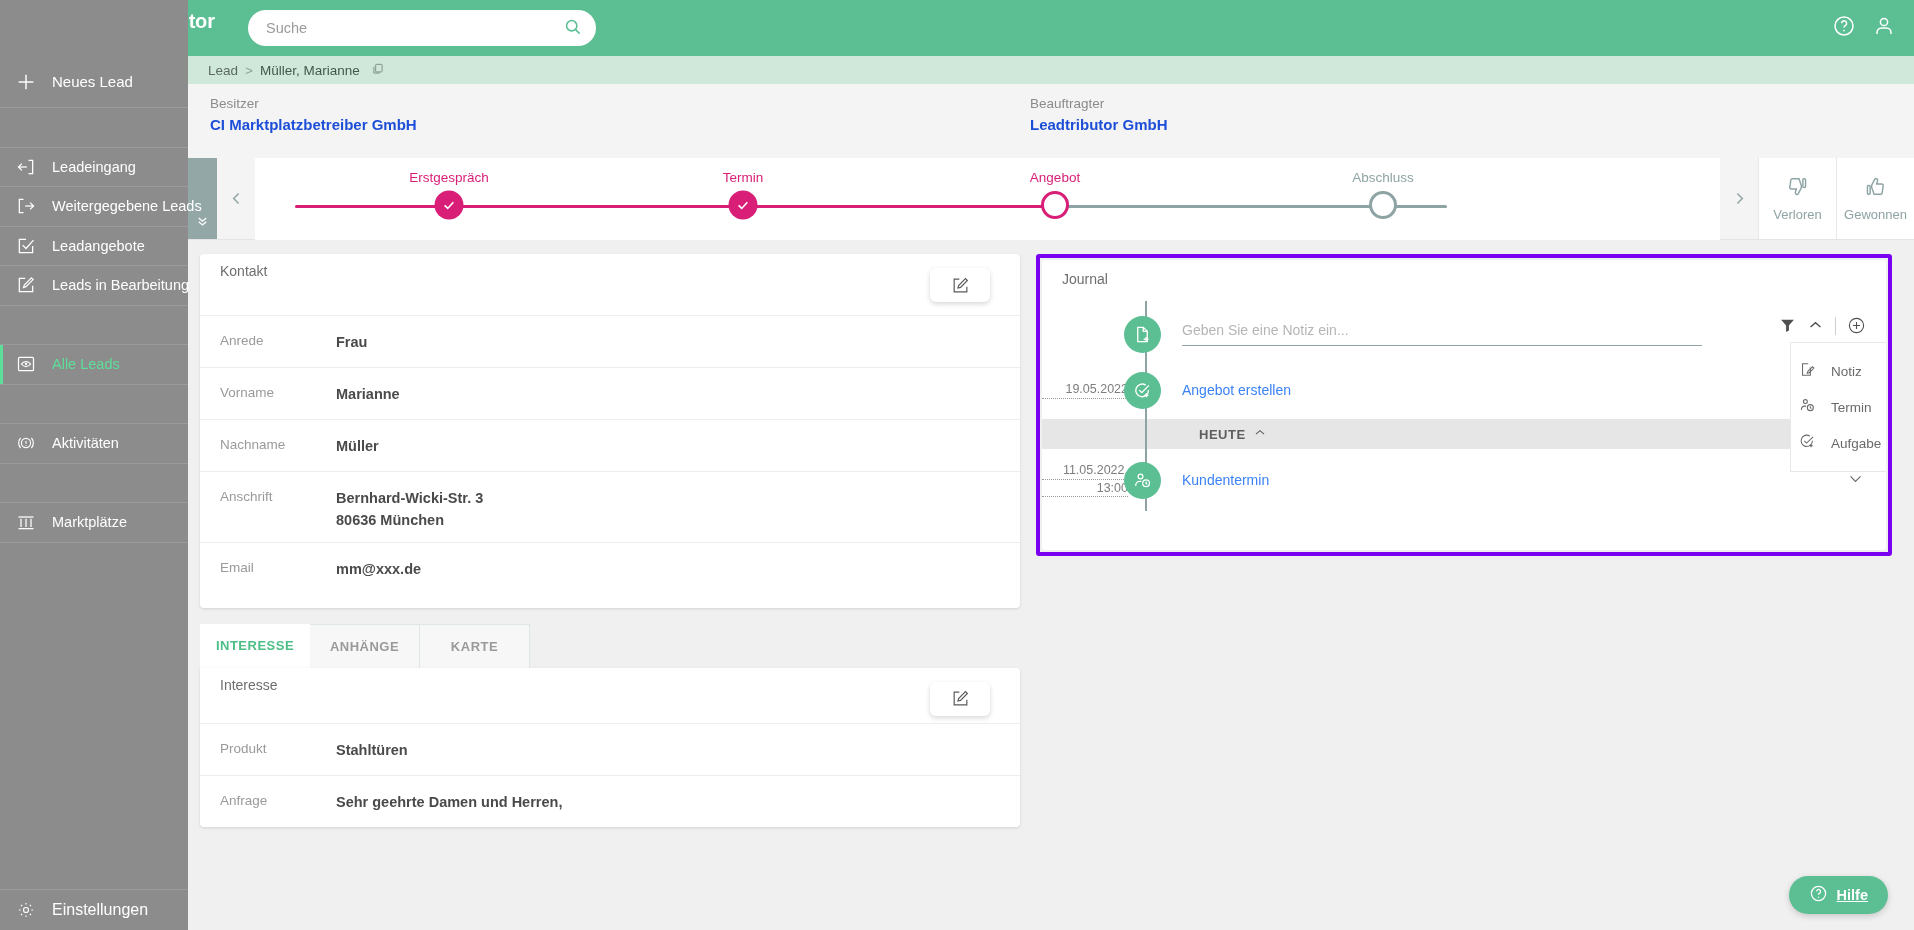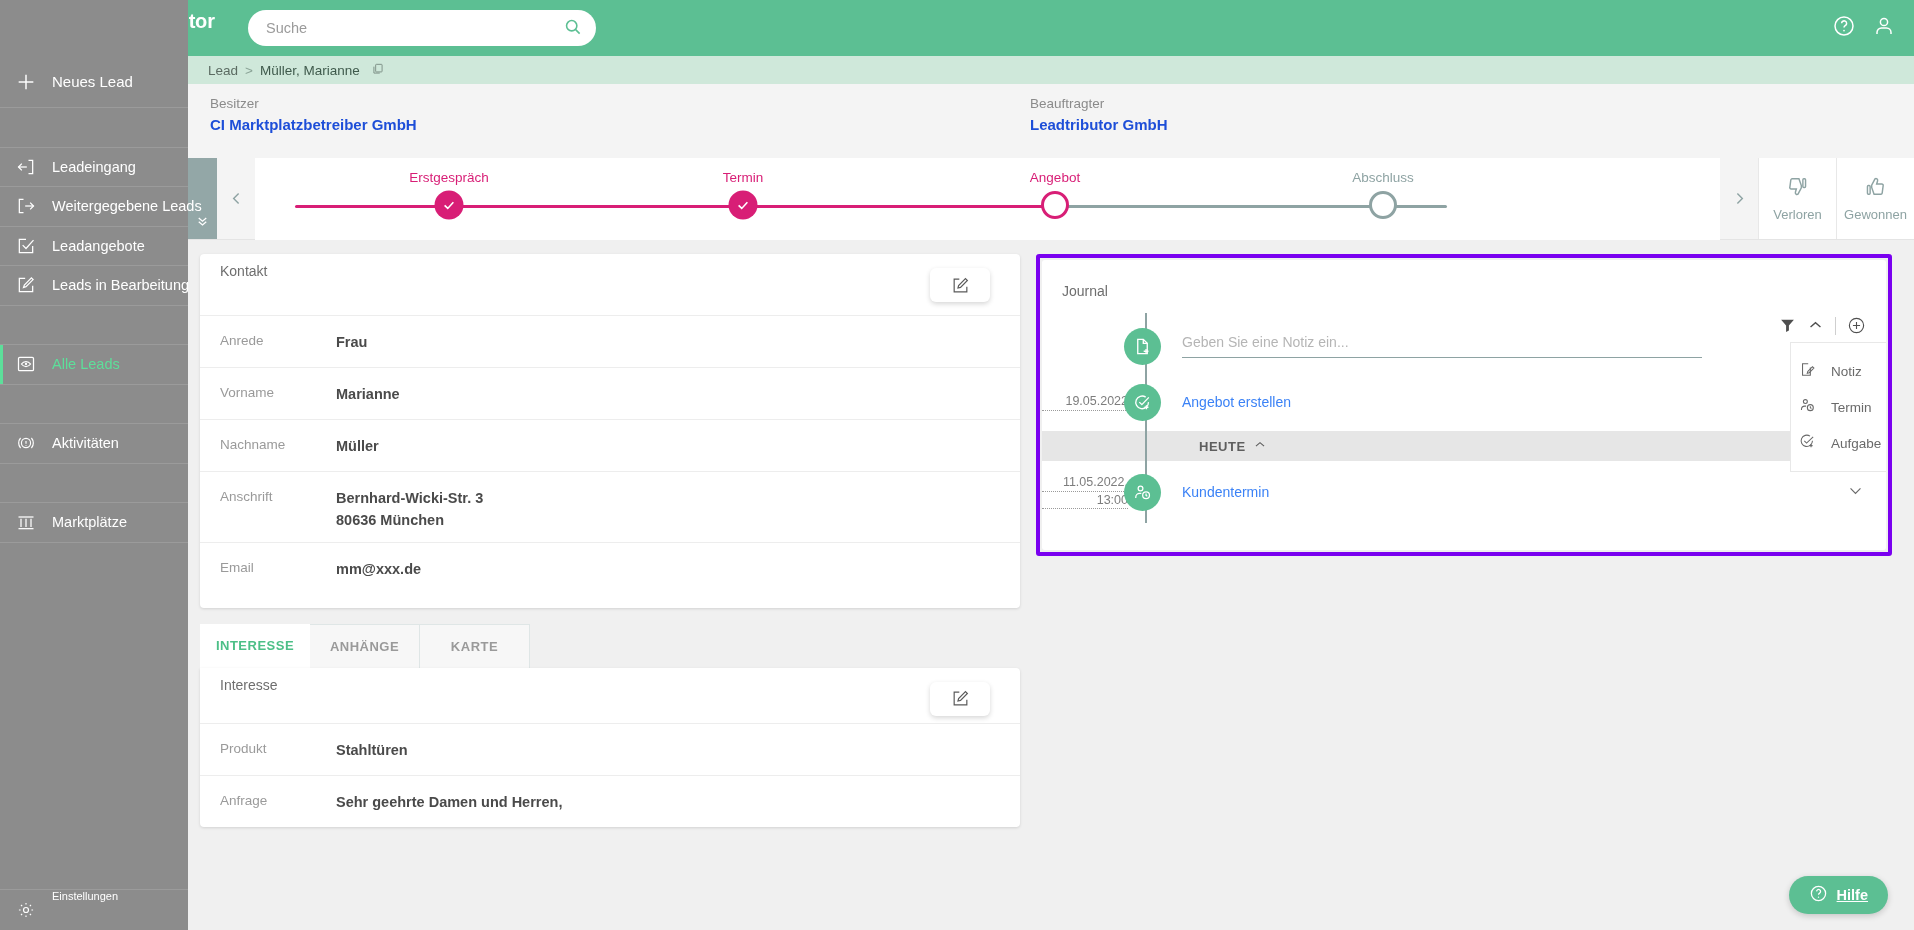--- a/index.html
+++ b/index.html
@@ -53,22 +53,22 @@
   .side-item.spacer { cursor: default; }
   .side-item.active .slabel { color: #5ddf9a; }
   .side-item.active::before {
     content: ""; position: absolute; left: 0; top: 0; bottom: 0;
     width: 3px; background: #5ddf9a;
   }
   .side-item.newlead { height: 52px; font-size: 15px; }
   .side-item.newlead .sicon svg { width: 22px; height: 22px; }
   .side-settings {
     position: absolute; bottom: 0; left: 0; width: 188px;
-    height: 41px; display: flex; color: #fff;
-    font-size: 11px; border-top: 1px solid #9b9b9b; cursor: pointer;
+    height: 41px; display: flex; align-items: center; color: #fff;
+    font-size: 16px; border-top: 1px solid #9b9b9b; cursor: pointer;
   }
   .side-settings .sicon { width: 52px; display:flex; align-items:center; justify-content:center; }
 
   
   .content {
     position: absolute; top: 56px; left: 188px;
     width: 1726px; height: 874px; background: #f0f0f0; overflow: hidden;
   }
   .breadcrumb {
     height: 28px; background: #cfe8da; display: flex; align-items: center;
@@ -164,21 +164,21 @@
   
   .col-right { width: 860px; margin-left: 16px; position: relative; }
   .journal-outline {
     border: 4px solid #7a00f0; border-radius: 3px; padding: 2px;
     width: 856px;
   }
   .journal {
     background: #fff; border-radius: 3px; position: relative; height: 290px;
     overflow: hidden;
   }
-  .journal-head { font-size: 14px; color: #6e6e6e; padding: 23px 0 0 20px; }
+  .journal-head { font-size: 14px; color: #6e6e6e; padding: 11px 0 0 20px; }
   .journal-tools {
     position: absolute; right: 20px; top: 56px; display: flex;
     align-items: center; gap: 11px;
   }
   .journal-tools .divider { width: 1px; height: 18px; background: #cfcfcf; }
   .jicon { cursor: pointer; display: flex; }
   .timeline { position: relative; margin-top: 14px; }
   .tl-line {
     position: absolute; left: 103px; top: 0; bottom: 0; width: 2px; background: #8ea3a3;
   }

